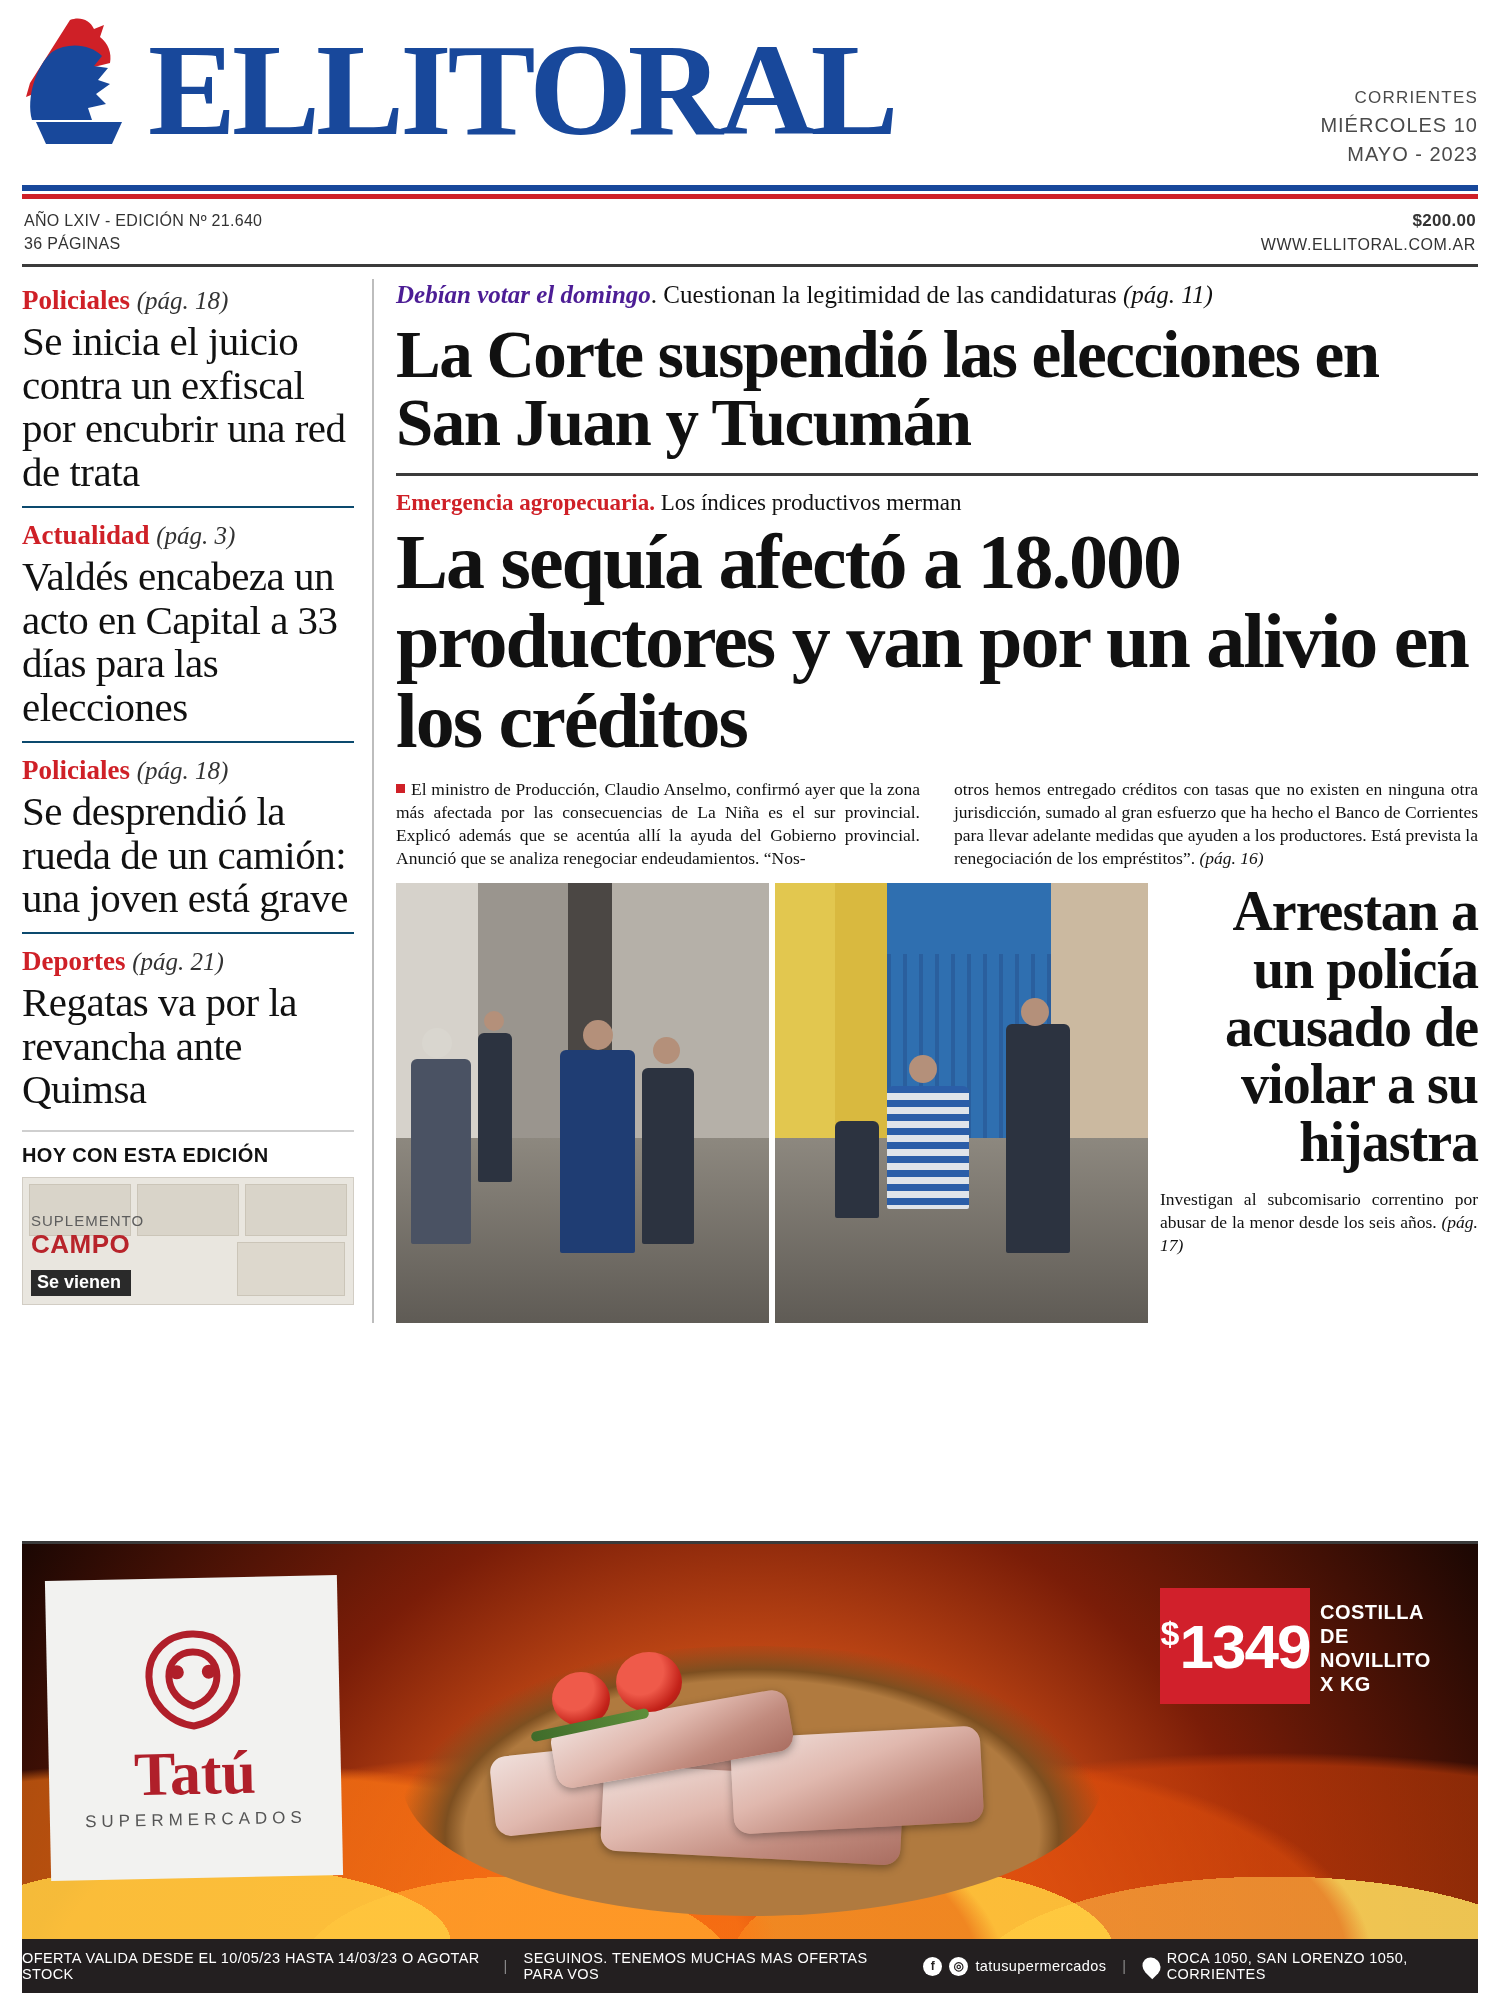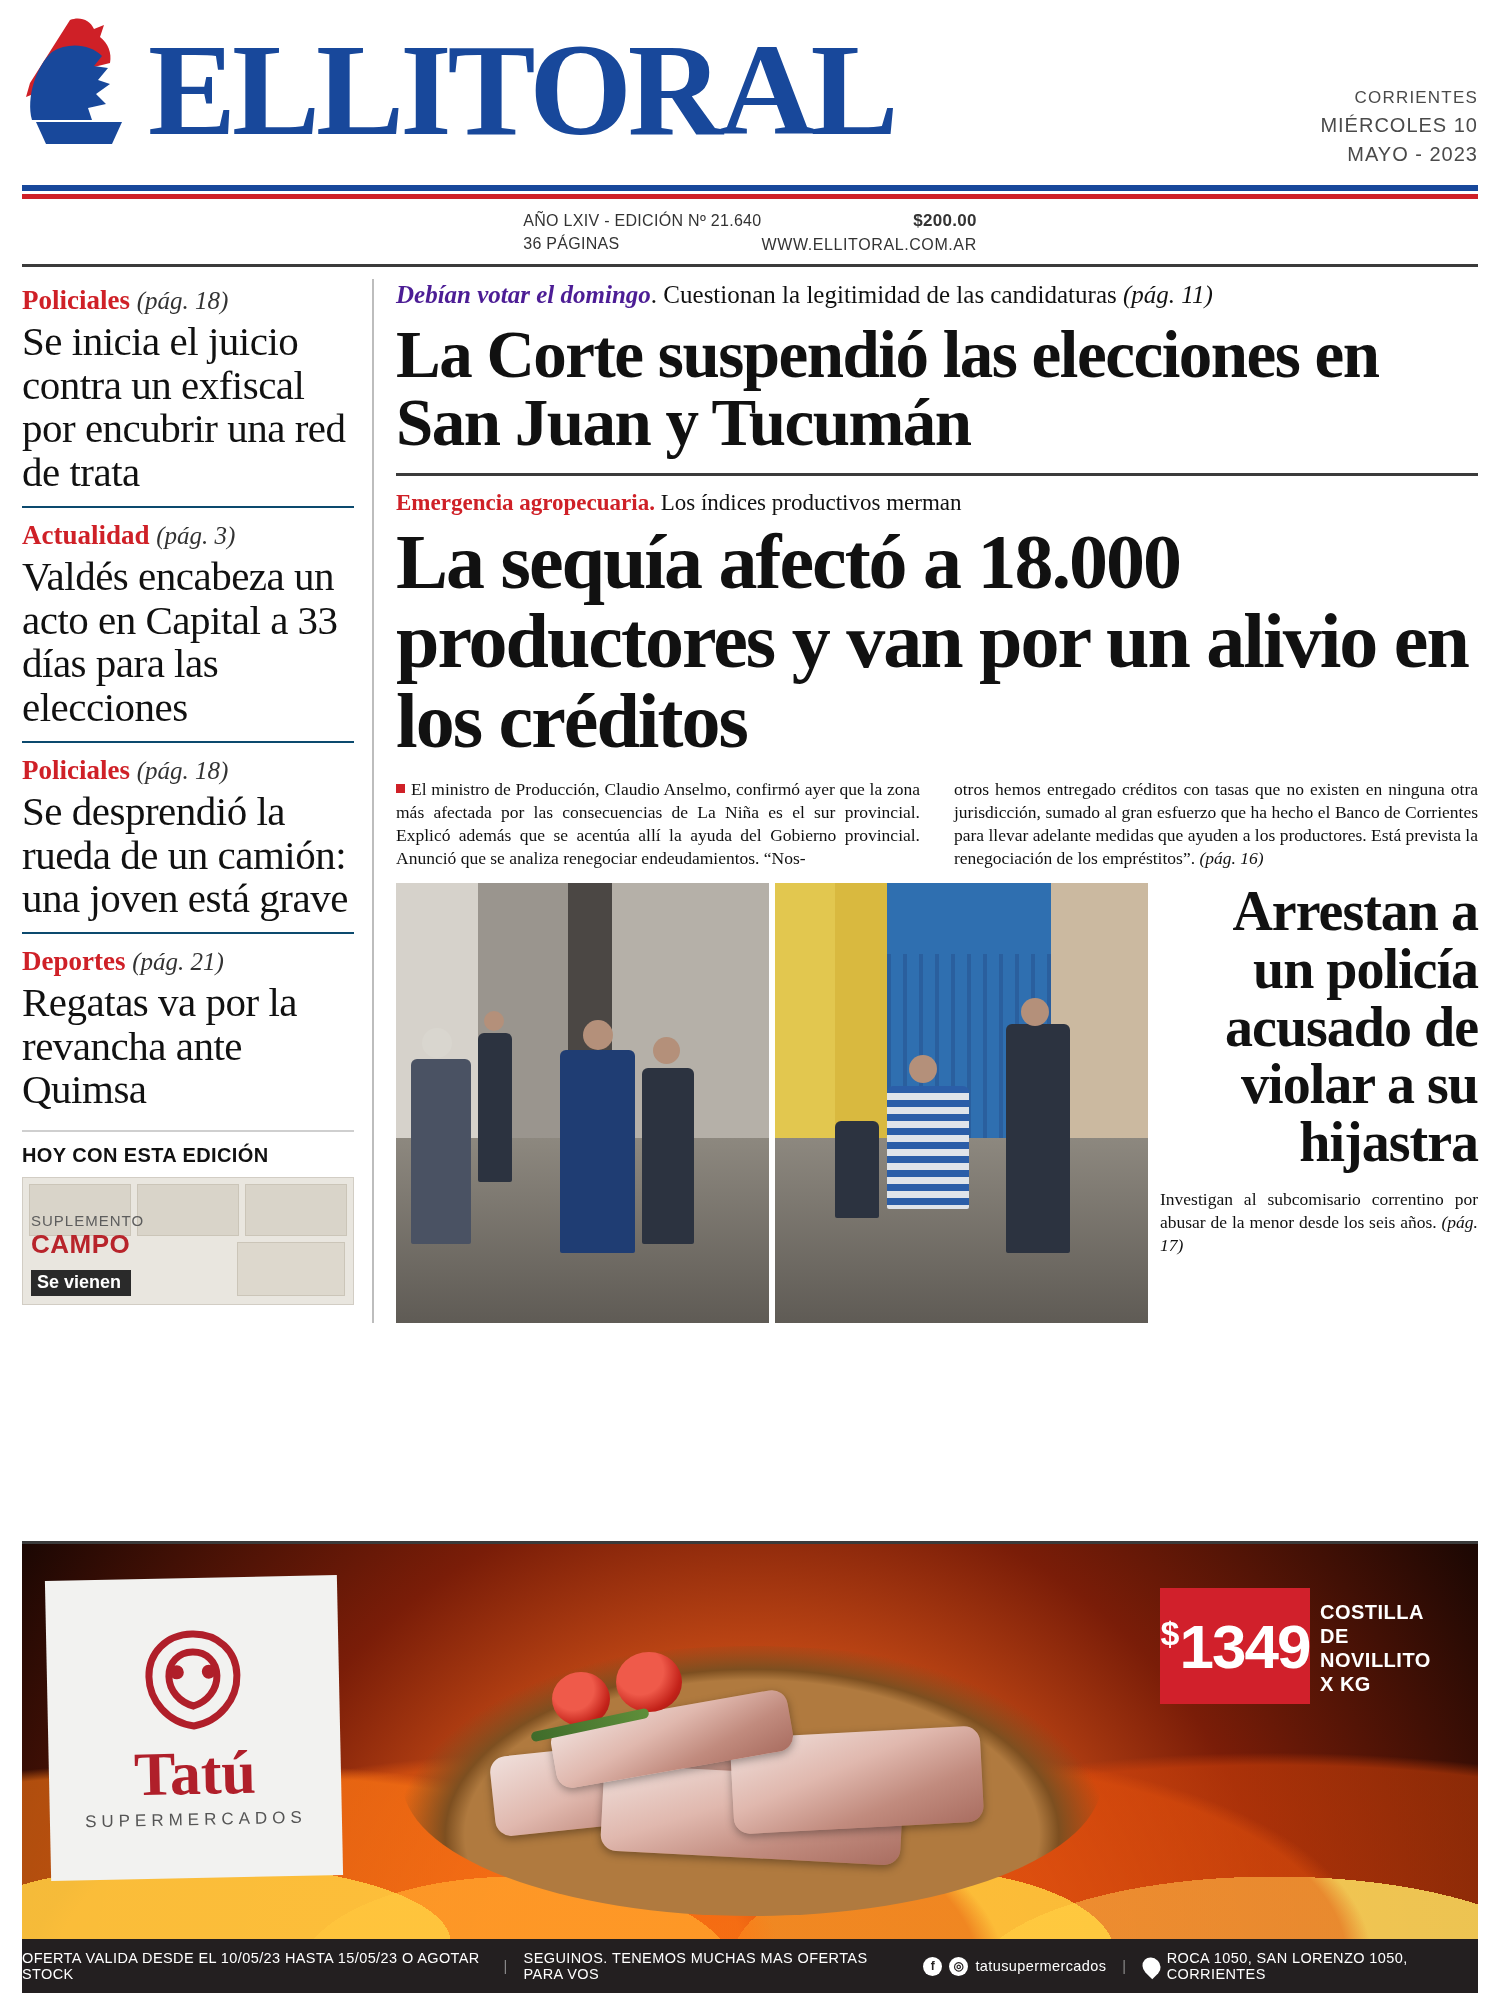--- a/index.html
+++ b/index.html
@@ -38,21 +38,21 @@
     padding-top: 86px;
     min-width: 180px;
   }
   .masthead-date .city { font-size: 17px; letter-spacing: 1.2px; }
   .masthead-date .dline { font-weight: normal; font-size: 20px; letter-spacing: 1px; }
 
   .rule-blue { height: 6px; background: #18489b; margin-top: 16px; }
   .rule-red { height: 5px; background: #cf2027; margin-top: 3px; }
 
   .subbar {
-    display: flex; justify-content: center; align-items: flex-start;
+    display: flex; justify-content: space-between; align-items: flex-start;
     font-family: "Liberation Sans", sans-serif;
     font-size: 16px; color: #333; padding: 10px 2px 8px 2px;
     letter-spacing: 0.3px;
   }
   .subbar .left { line-height: 1.45; }
   .subbar .right { text-align: right; line-height: 1.45; }
   .subbar .price { font-weight: bold; font-size: 17px; }
   .subbar .site { letter-spacing: 0.6px; }
 
   .rule-thin-dark { height: 3px; background: #3b3b3b; }
@@ -414,21 +414,21 @@
         <span class="num">1349</span>
       </div>
       <div class="price-label">
         <div>COSTILLA</div>
         <div>DE NOVILLITO</div>
         <div>X KG</div>
       </div>
     </div>
 
     <div class="ad-footer">
-      <span>OFERTA VALIDA DESDE EL 10/05/23 HASTA 15/05/23 O AGOTAR STOCK</span>
+      <span>OFERTA VALIDA DESDE EL 10/05/23 HASTA 14/03/23 O AGOTAR STOCK</span>
       <span class="divider">|</span>
       <span>SEGUINOS. TENEMOS MUCHAS MAS OFERTAS PARA VOS</span>
       <span class="chip">
         <span class="circ">f</span>
         <span class="circ">◎</span>
         <span>tatusupermercados</span>
       </span>
       <span class="divider">|</span>
       <span class="chip">
         <span class="pin"></span>

